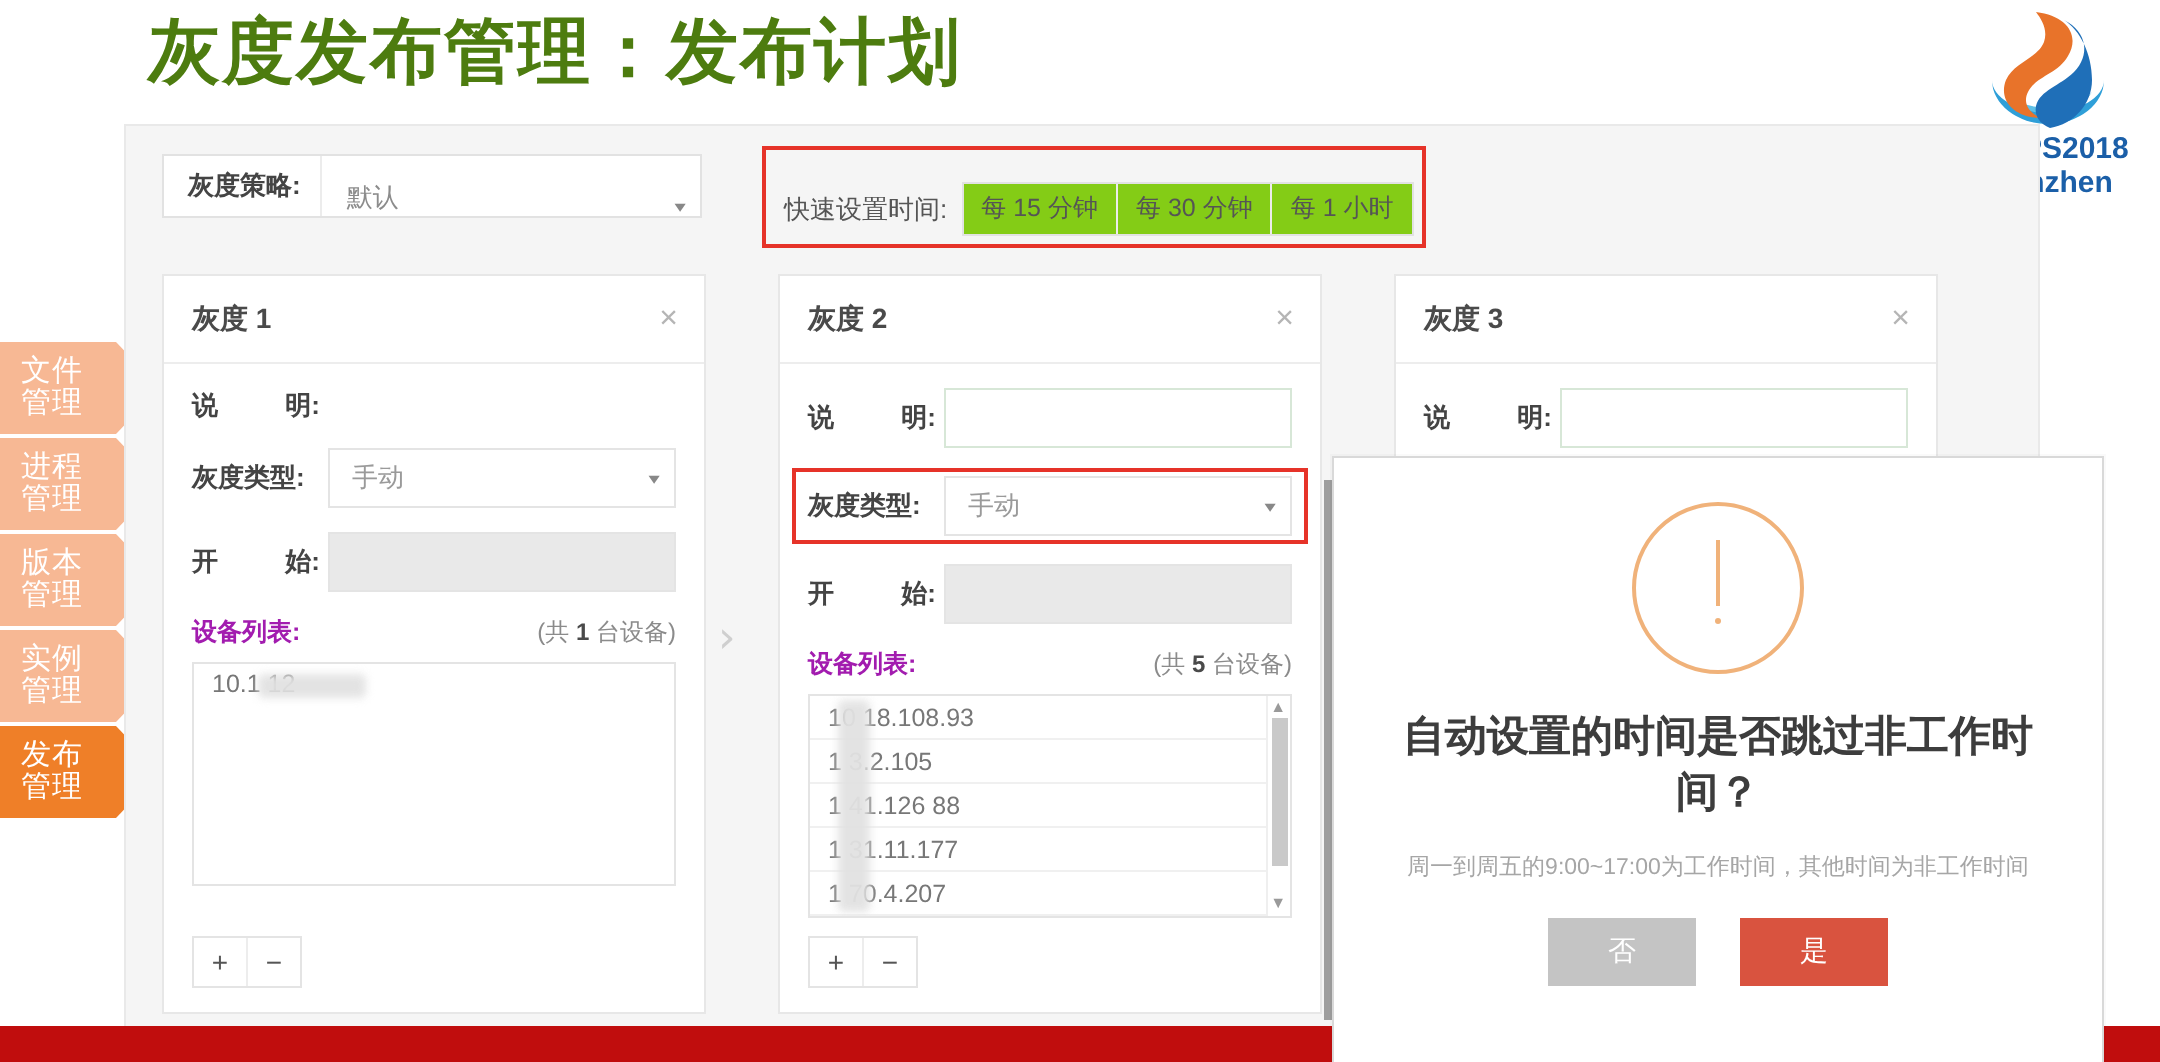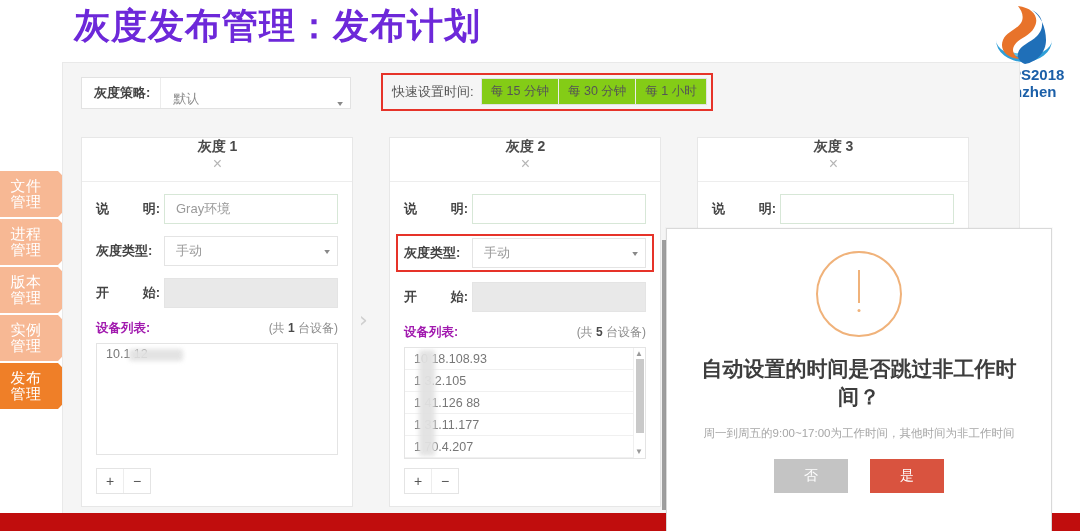--- a/index.html
+++ b/index.html
@@ -7,21 +7,21 @@
     width:1080px;height:531px;position:relative;overflow:hidden;
     background:#ffffff;
     font-family:"Liberation Sans","DejaVu Sans",sans-serif;
     color:#333;
   }
 
   
   #slide-title{
     position:absolute;left:74px;top:2px;
     font-size:36px;font-weight:bold;letter-spacing:1px;
-    color:#6d28d9;white-space:nowrap;
+    color:#4d7c0f;white-space:nowrap;
   }
 
   
   #logo{
     position:absolute;right:0px;top:0px;width:112px;text-align:center;
   }
   #logo .mark{
     width:72px;height:72px;margin:0 auto;position:relative;
   }
   #logo .mark svg{display:block}
@@ -51,21 +51,21 @@
   .strategy-select{
     flex:1;height:100%;border-left:1px solid #ececec;
     display:flex;align-items:flex-end;justify-content:space-between;
     padding:0 8px 0 12px;box-sizing:border-box;
     font-size:13px;color:#8c8c8c;
   }
   .caret{font-size:8px;color:#888;transform:scaleX(1.4)}
 
   .quickset{
     position:absolute;left:318px;top:10px;
-    border:2px solid #e63329;padding:3px 4px 4px 5px;
+    border:2px solid #e63329;padding:16px 4px 4px 5px;
     display:flex;align-items:center;background:transparent;
   }
   .quickset-label{font-size:13px;color:#555;padding:0 7px 0 4px;white-space:nowrap}
   .btn-group{display:flex;border:1px solid #e2e2e2;background:#fff;}
   .btn-group .qbtn{
     font-size:12.5px;color:#555;background:#84cc16;
     padding:4px 9px;border-right:1px solid #ececec;white-space:nowrap;
   }
   .btn-group .qbtn:last-child{border-right:none}
 
@@ -73,22 +73,22 @@
   #cards{position:absolute;left:0;top:58px;right:0;bottom:0;}
   .card{
     position:absolute;top:16px;width:272px;height:370px;
     background:#fff;border:1px solid #e7e7e7;box-sizing:border-box;
   }
   .card.c1{left:18px}
   .card.c2{left:326px}
   .card.c3{left:634px}
   .card-head{
     height:44px;border-bottom:1px solid #ededed;
-    display:flex;align-items:center;
-    padding:0 13px 0 14px;box-sizing:border-box;flex-direction:column;
+    display:flex;align-items:center;justify-content:space-between;
+    padding:0 13px 0 14px;box-sizing:border-box;
   }
   .card-title{font-size:14px;font-weight:bold;color:#4a4a4a;}
   .card-close{font-size:16px;color:#b5b5b5;line-height:1}
   .card-body{padding:12px 14px 0 14px;}
 
   .field{display:flex;align-items:center;margin-bottom:12px;position:relative}
   .field-label{
     width:68px;flex:0 0 68px;font-size:13px;font-weight:bold;color:#444;
     display:flex;justify-content:space-between;padding-right:4px;box-sizing:border-box;
   }
@@ -309,23 +309,20 @@
     <div class="card c1">
       <div class="card-head">
         <div class="card-title">灰度 1</div>
         <div class="card-close">×</div>
       </div>
       <div class="card-body">
         <div class="field">
           <div class="field-label">
             <span class="t">说</span>
             <span class="t">明:</span>
-          </div>
-          <div class="ctrl green">
-            <span>Gray环境</span>
           </div>
         </div>
 
         <div class="field">
           <div class="field-label tight">灰度类型:</div>
           <div class="ctrl">
             <span>手动</span>
             <span class="caret">▾</span>
           </div>
         </div>

